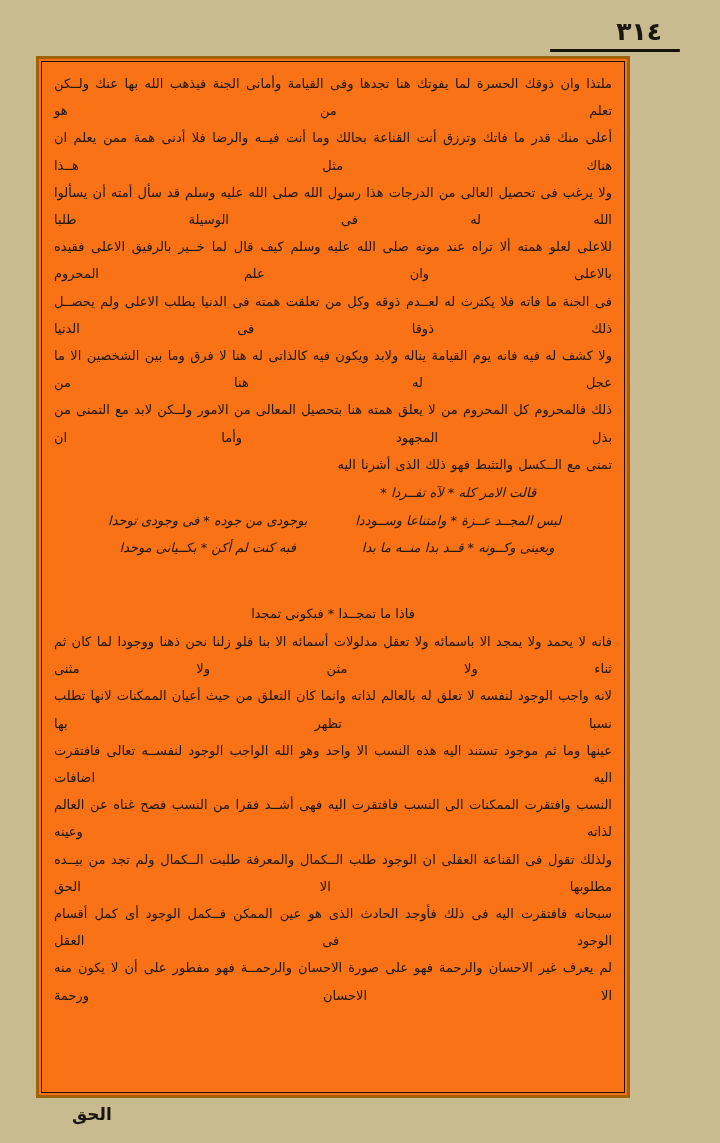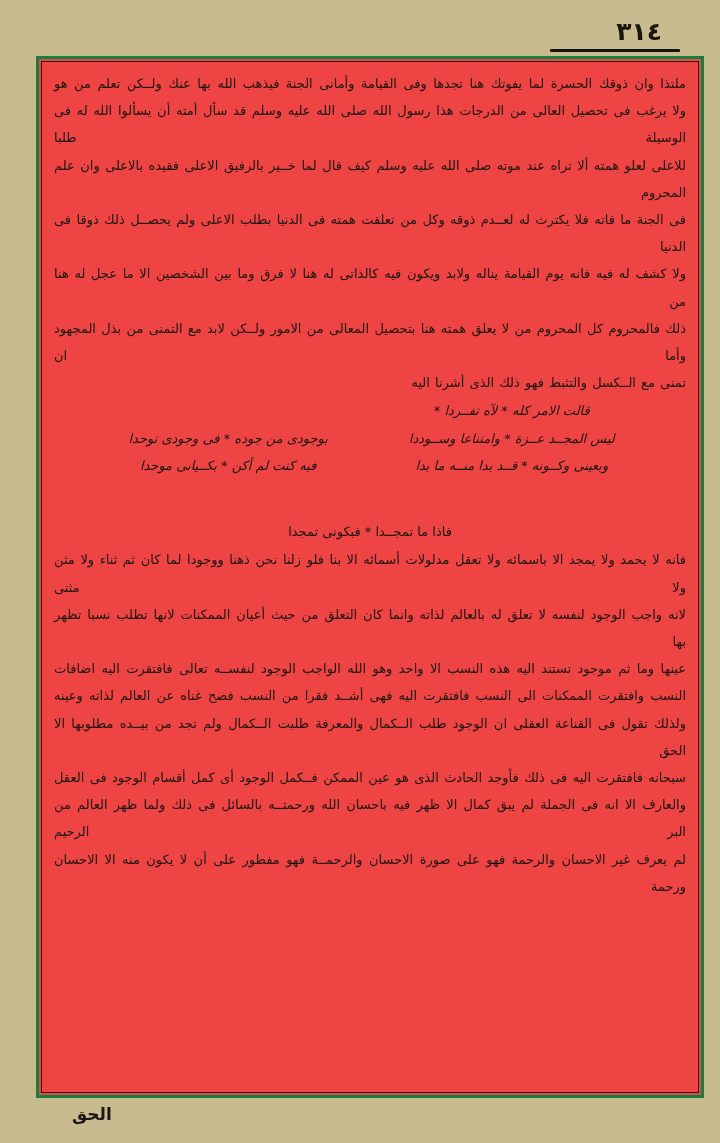--- a/index.html
+++ b/index.html
@@ -15,24 +15,24 @@
     font-size:25px;font-weight:bold;letter-spacing:1px;
     line-height:28px;
     margin-left:44px;
   }
   .page-number-rule{
     position:absolute;top:49px;right:40px;width:130px;height:3px;
     background:#16120c;border-radius:1px;
   }
   
   .frame-outer{
-    position:absolute;left:36px;top:56px;width:668px;height:1042px;
-    border:3px solid #15803d;
+    position:absolute;left:36px;top:56px;width:594px;height:1042px;
+    border:3px solid #a16207;
     box-sizing:border-box;
-    background:#ef4444;
+    background:#f97316;
   }
   .frame-inner{
     position:absolute;inset:2px;
     border:1px solid #16120c;
     padding:8px 12px 6px 12px;
     box-sizing:border-box;
     overflow:hidden;
   }
   
   .prose-line{
@@ -66,20 +66,21 @@
 <body>
 
 <div class="page-number">٣١٤</div>
 <div class="page-number-rule"></div>
 
 <div class="frame-outer">
   <div class="frame-inner">
 
     <div>
       <div class="prose-line">ملتذا وان ذوقك الحسرة لما يفوتك هنا تجدها وفى القيامة وأمانى الجنة فيذهب الله بها عنك ولــكن تعلم من هو</div>
+      <div class="prose-line">أعلى منك قدر ما فاتك وترزق أنت القناعة بحالك وما أنت فيــه والرضا فلا أدنى همة ممن يعلم ان هناك مثل هــذا</div>
       <div class="prose-line">ولا يرغب فى تحصيل العالى من الدرجات هذا رسول الله صلى الله عليه وسلم قد سأل أمته أن يسألوا الله له فى الوسيلة طلبا</div>
       <div class="prose-line">للاعلى لعلو همته ألا تراه عند موته صلى الله عليه وسلم كيف قال لما خــير بالرفيق الاعلى فقيده بالاعلى وان علم المحروم</div>
       <div class="prose-line">فى الجنة ما فاته فلا يكترث له لعــدم ذوقه وكل من تعلقت همته فى الدنيا بطلب الاعلى ولم يحصــل ذلك ذوقا فى الدنيا</div>
       <div class="prose-line">ولا كشف له فيه فانه يوم القيامة يناله ولابد ويكون فيه كالذاتى له هنا لا فرق وما بين الشخصين الا ما عجل له هنا من</div>
       <div class="prose-line">ذلك فالمحروم كل المحروم من لا يعلق همته هنا بتحصيل المعالى من الامور ولــكن لابد مع التمنى من بذل المجهود وأما ان</div>
       <div class="prose-line last">تمنى مع الــكسل والتثبط فهو ذلك الذى أشرنا اليه</div>
     </div>
 
     <div class="poem">
       <div class="verse-row">
@@ -96,21 +97,20 @@
       <div class="verse-center">فاذا ما تمجــدا * فبكونى تمجدا</div>
     </div>
 
     <div>
       <div class="prose-line">فانه لا يحمد ولا يمجد الا باسمائه ولا تعقل مدلولات أسمائه الا بنا فلو زلنا نحن ذهنا ووجودا لما كان ثم ثناء ولا مثن ولا مثنى</div>
       <div class="prose-line">لانه واجب الوجود لنفسه لا تعلق له بالعالم لذاته وانما كان التعلق من حيث أعيان الممكنات لانها تطلب نسبا تظهر بها</div>
       <div class="prose-line">عينها وما ثم موجود تستند اليه هذه النسب الا واحد وهو الله الواجب الوجود لنفســه تعالى فافتقرت اليه اضافات</div>
       <div class="prose-line">النسب وافتقرت الممكنات الى النسب فافتقرت اليه فهى أشــد فقرا من النسب فصح غناه عن العالم لذاته وعينه</div>
       <div class="prose-line">ولذلك تقول فى القناعة العقلى ان الوجود طلب الــكمال والمعرفة طلبت الــكمال ولم تجد من بيــده مطلوبها الا الحق</div>
       <div class="prose-line">سبحانه فافتقرت اليه فى ذلك فأوجد الحادث الذى هو عين الممكن فــكمل الوجود أى كمل أقسام الوجود فى العقل</div>
-      <div class="prose-line">والعارف الا انه فى الجملة لم يبق كمال الا ظهر فيه باحسان الله ورحمتــه بالسائل فى ذلك ولما ظهر العالم من البر الرحيم</div>
       <div class="prose-line">لم يعرف غير الاحسان والرحمة فهو على صورة الاحسان والرحمــة فهو مفطور على أن لا يكون منه الا الاحسان ورحمة</div>
 
     </div>
 
   </div>
 </div>
 
 <div class="catchword">الحق</div>
 
 </body></html>

